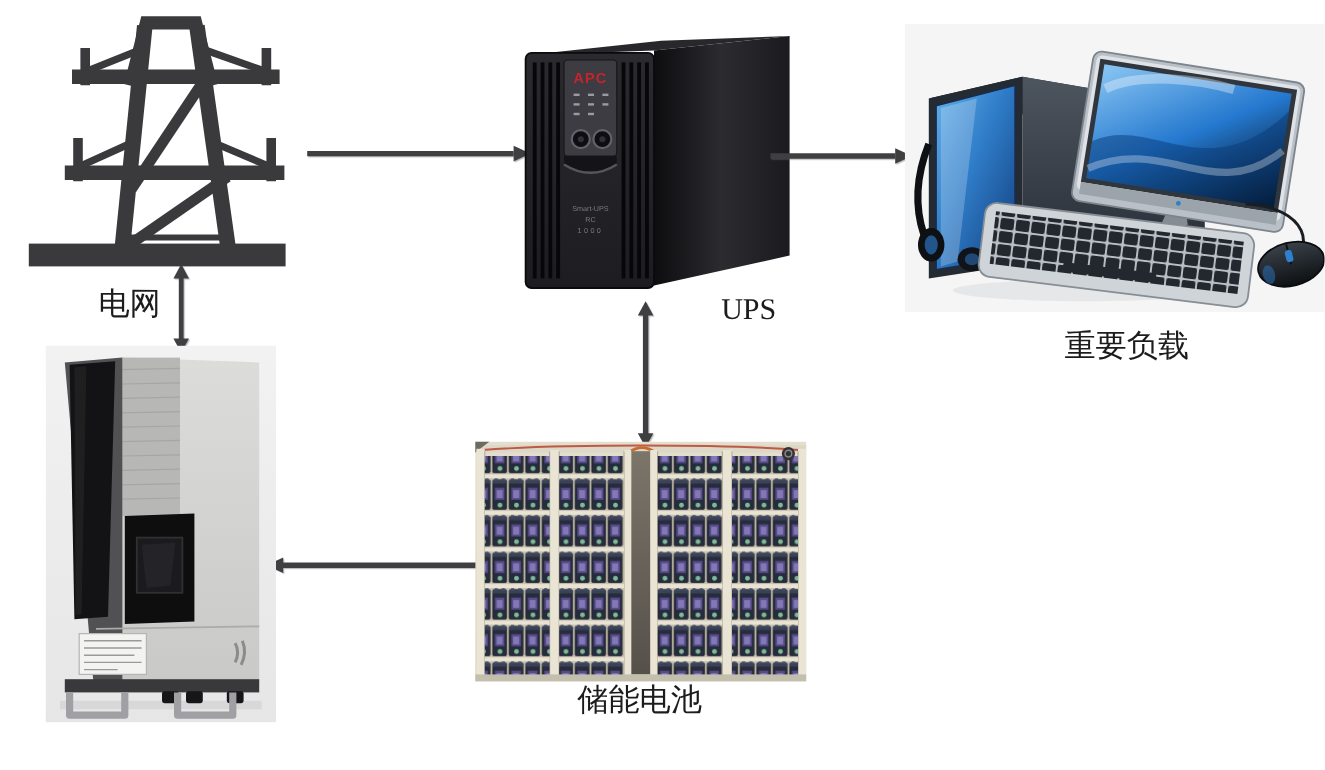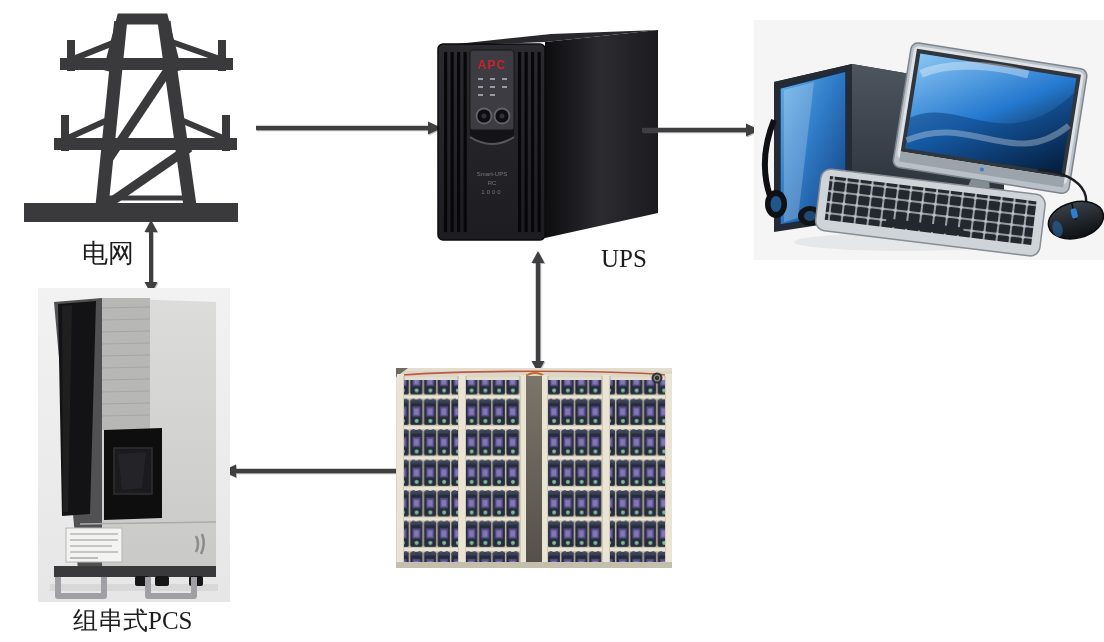--- a/index.html
+++ b/index.html
@@ -215,20 +215,21 @@
       <rect x="70" y="42" width="78" height="8" rx="2" fill="#23282e"></rect>
     </g>
 
     <g transform="translate(288,188) rotate(-14)">
       <ellipse cx="30" cy="20" rx="28" ry="18" fill="url(#mouseg)" stroke="#0a0c0f" stroke-width="1.5"></ellipse>
       <path d="M30,3 L30,20" stroke="#0a0c0f" stroke-width="1.5"></path>
       <rect x="27" y="8" width="6" height="10" rx="2.5" fill="#2e7fd0"></rect>
       <ellipse cx="10" cy="24" rx="5" ry="8" fill="#2e7fd0" opacity="0.45"></ellipse>
     </g>
   </svg>
+  <div class="label" style="left:887px;top:275px;font-size:26px">重要负载</div>
 
   <div class="arrow" style="left:140px;top:218px">
     <svg width="22" height="78" viewBox="0 0 22 78">
       <line x1="11" y1="13" x2="11" y2="65" stroke="#3f3f42" stroke-width="4"></line>
       <polygon points="4.5,14 11,2 17.5,14" fill="#3f3f42"></polygon>
       <polygon points="4.5,64 11,76 17.5,64" fill="#3f3f42"></polygon>
     </svg>
   </div>
 
   <div class="arrow" style="left:527px;top:249px">
@@ -311,21 +312,20 @@
     <g fill="#161618">
       <rect x="97" y="288" width="14" height="10" rx="2"></rect>
       <rect x="117" y="288" width="14" height="10" rx="2"></rect>
       <rect x="151" y="288" width="14" height="10" rx="2"></rect>
     </g>
     <g stroke="#a0a0a4" stroke-width="6" fill="none" stroke-linejoin="round">
       <path d="M20,289 L20,308 L66,308 L66,289"></path>
       <path d="M110,289 L110,308 L156,308 L156,289"></path>
     </g>
   </svg>
-  <div class="label" style="left:73px;top:607px;font-size:25px">组串式PCS</div>
 
   <svg class="abs" style="left:396px;top:368px" width="276" height="200" viewBox="0 0 276 200">
     <defs>
       <linearGradient id="battBg" x1="0" y1="0" x2="0" y2="1">
         <stop offset="0" stop-color="#e3decd"></stop>
           <stop offset="1" stop-color="#d5d0bf"></stop>
       </linearGradient>
       <linearGradient id="aisle" x1="0" y1="0" x2="0" y2="1">
         <stop offset="0" stop-color="#7b756a"></stop>
           <stop offset="1" stop-color="#55504a"></stop>
@@ -375,14 +375,15 @@
     <rect x="70" y="12" width="54" height="183" fill="url(#batt)"></rect>
     <rect x="152" y="12" width="54" height="183" fill="url(#batt)"></rect>
     <rect x="214" y="12" width="55" height="183" fill="url(#batt)"></rect>
     <rect x="0" y="194" width="276" height="6" fill="#c4bfad"></rect>
 
     <g>
       <circle cx="261" cy="10" r="5.5" fill="#333335"></circle>
       <circle cx="261" cy="10" r="2.8" fill="none" stroke="#8a8a8c" stroke-width="1.2"></circle>
     </g>
   </svg>
+  <div class="label" style="left:481px;top:570px;font-size:26px">储能电池</div>
 
 </div>
 
 </body></html>

